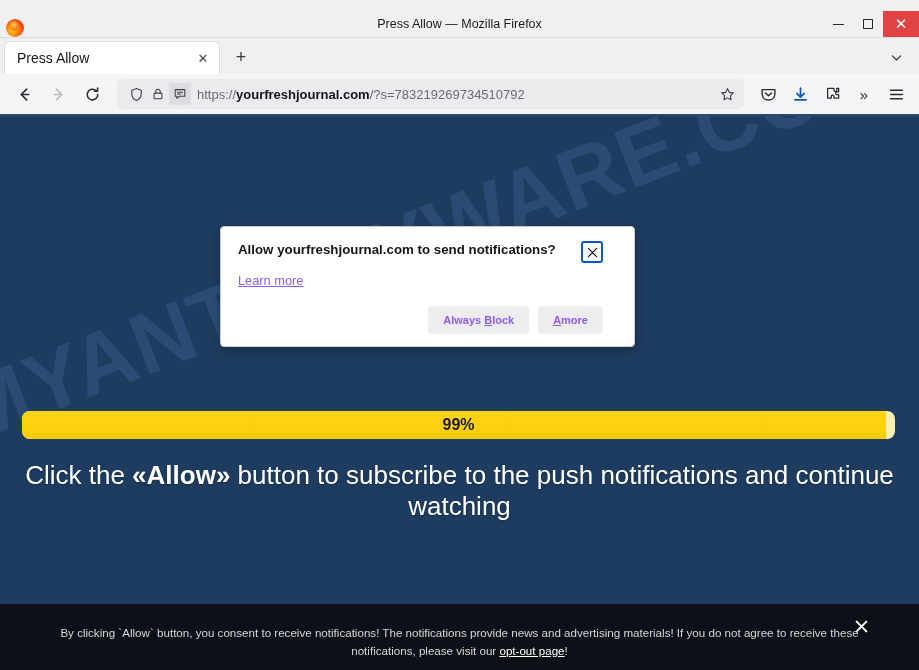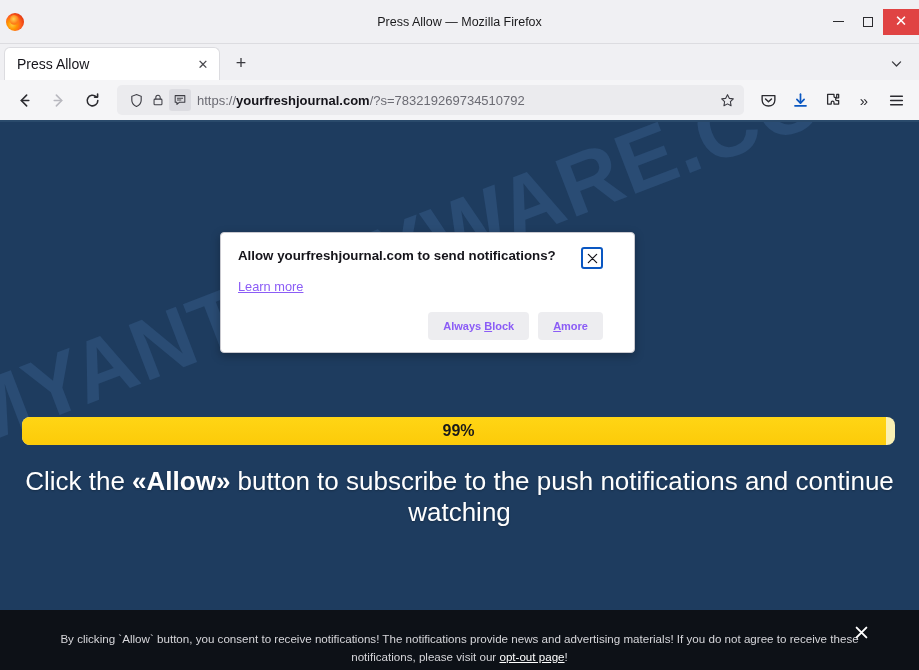--- a/index.html
+++ b/index.html
@@ -7,24 +7,24 @@
     width: 919px; height: 670px;
     overflow: hidden;
     font-family: "Liberation Sans", sans-serif;
     background: #1e3c5f;
   }
   .window { position: relative; width: 919px; height: 670px; overflow: hidden; background: #1e3c5f; }
 
   
   .titlebar {
     position: relative;
-    height: 44px;
+    height: 38px;
     background: #f0f0f3;
     border-bottom: 1px solid #dcdce0;
-    display: flex; align-items: center;
+    display: flex; align-items: flex-end;
   }
   .ff-logo {
     width: 18px; height: 18px; margin-left: 6px;
     border-radius: 50%;
     background:
       radial-gradient(circle at 35% 65%, #ffcb3a 0%, #ff9500 28%, #ff5f1f 52%, #e8400f 72%, #c6257c 100%);
     position: relative; flex: 0 0 auto;
   }
   .ff-logo::after {
     content: ""; position: absolute; left: 4px; top: 2px;

